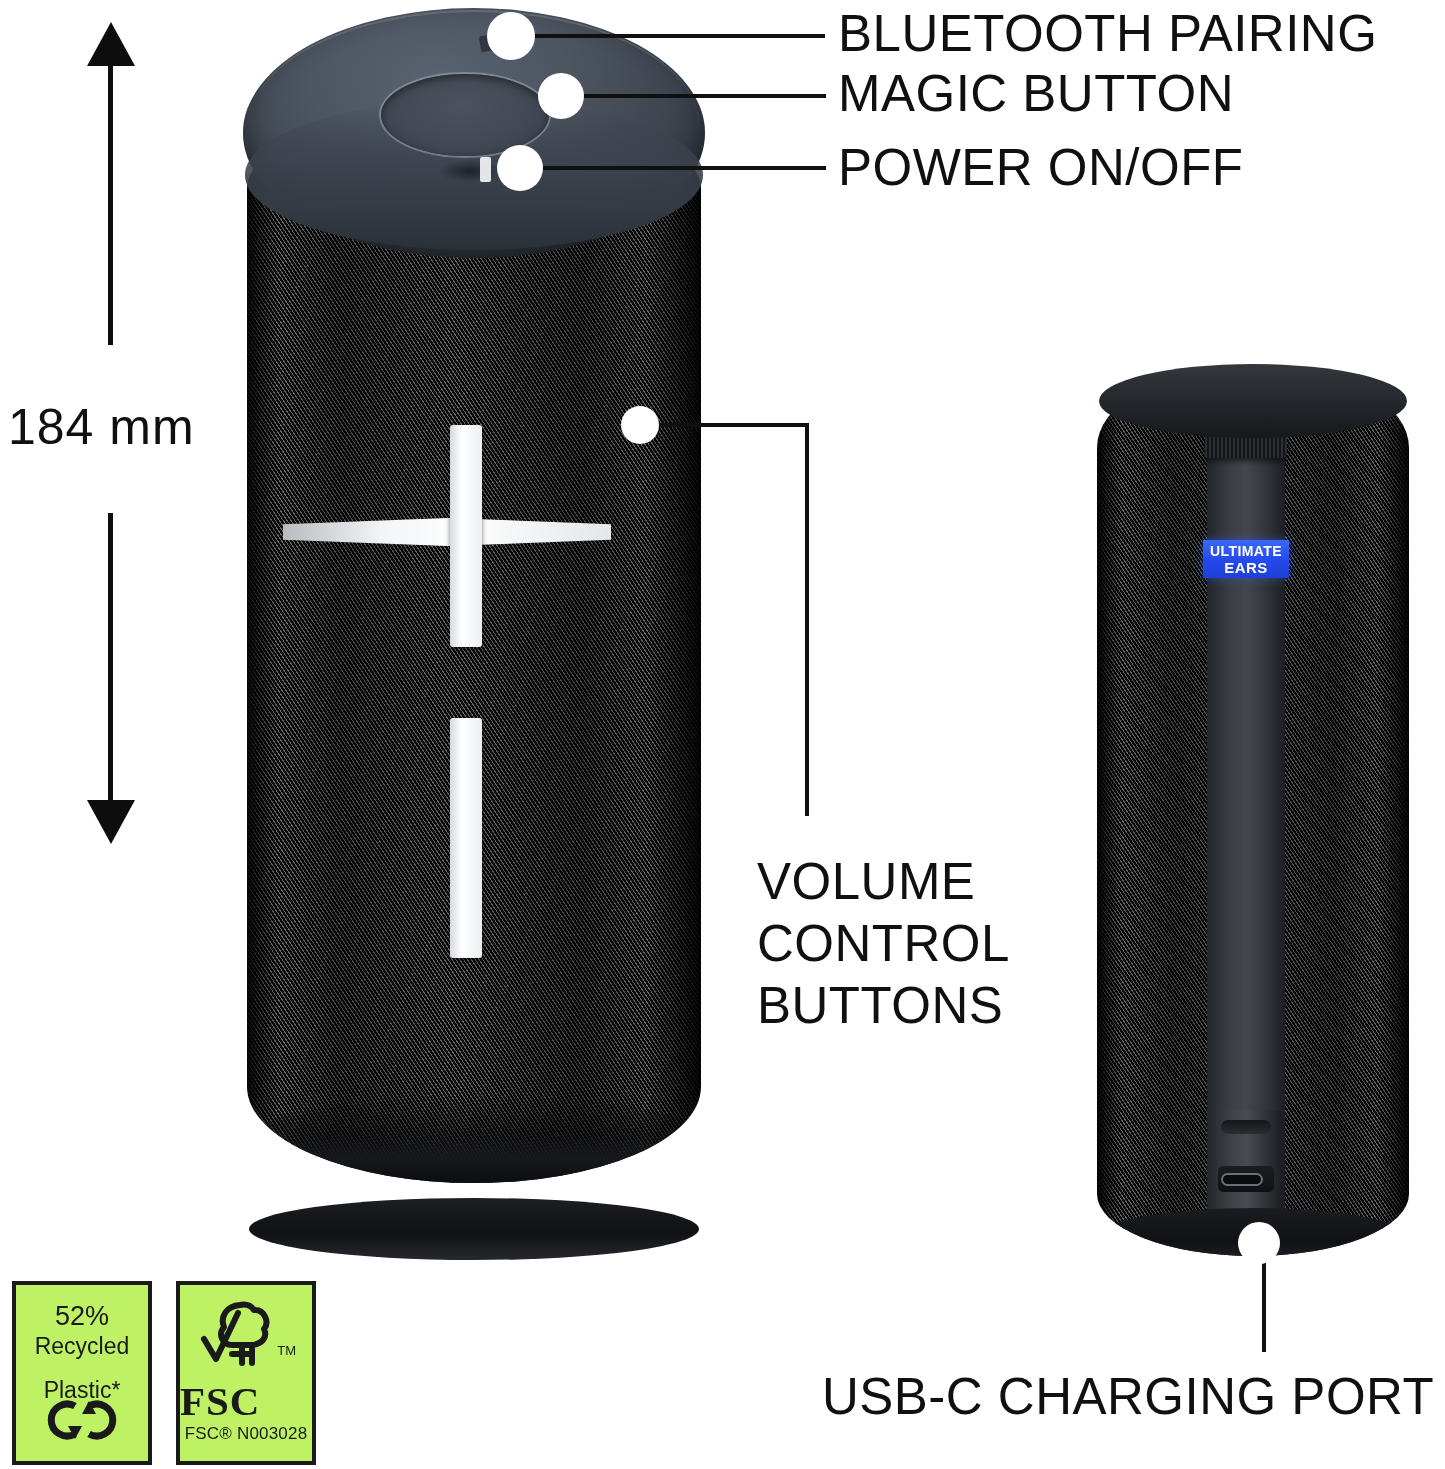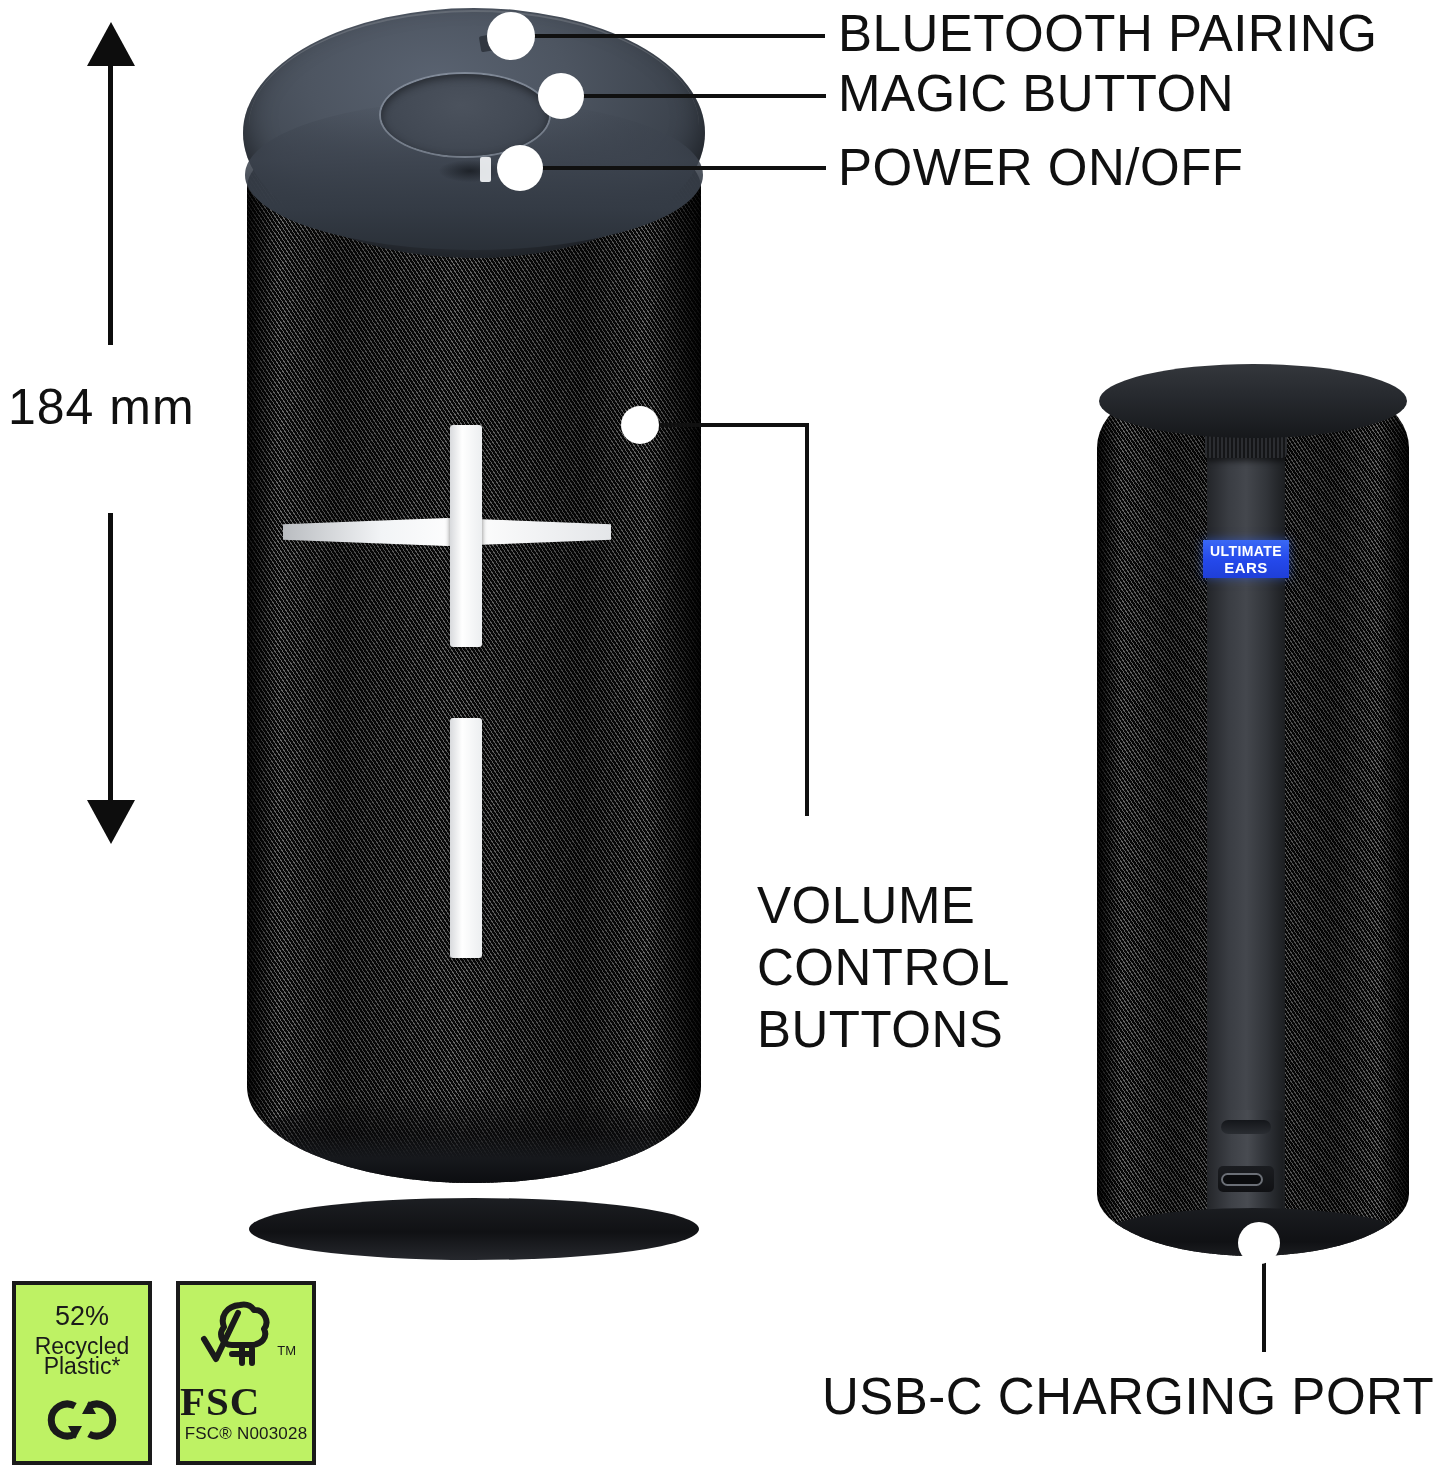--- a/index.html
+++ b/index.html
@@ -29,21 +29,20 @@
     white-space: nowrap;
     line-height: 1.18;
   }
   .callout-top {
     font-size: 51px;
   }
   .callout-multi {
     font-size: 51px;
     white-space: normal;
     line-height: 1.22;
-    margin-top: 24px;
   }
 
   
   .leader-h {
     position: absolute;
     height: 4px;
     background: #101010;
   }
   .leader-v {
     position: absolute;
@@ -76,21 +75,21 @@
   }
   .dim-arrow.up {
     border-bottom: 44px solid #0d0d0d;
   }
   .dim-arrow.down {
     border-top: 44px solid #0d0d0d;
   }
   .dim-text {
     position: absolute;
     left: 8px;
-    top: 378px;
+    top: 398px;
     font-size: 50px;
     letter-spacing: 1px;
     color: #101010;
   }
 
   
   #speaker-main {
     position: absolute;
     left: 243px;
     top: 8px;
@@ -419,21 +418,21 @@
     position: absolute;
     left: 0;
     right: 0;
     text-align: center;
     color: #1a1a1a;
     font-size: 23px;
     line-height: 1.16;
   }
   .recycled-pct { top: 16px; font-size: 27px; }
   .recycled-l2 { top: 48px; }
-  .recycled-l3 { top: 68px; }
+  .recycled-l3 { top: 92px; }
   .recycle-icon {
     position: absolute;
     left: 50%;
     transform: translateX(-50%);
     top: 108px;
   }
   .fsc-tree {
     position: absolute;
     left: 50%;
     transform: translateX(-50%);

